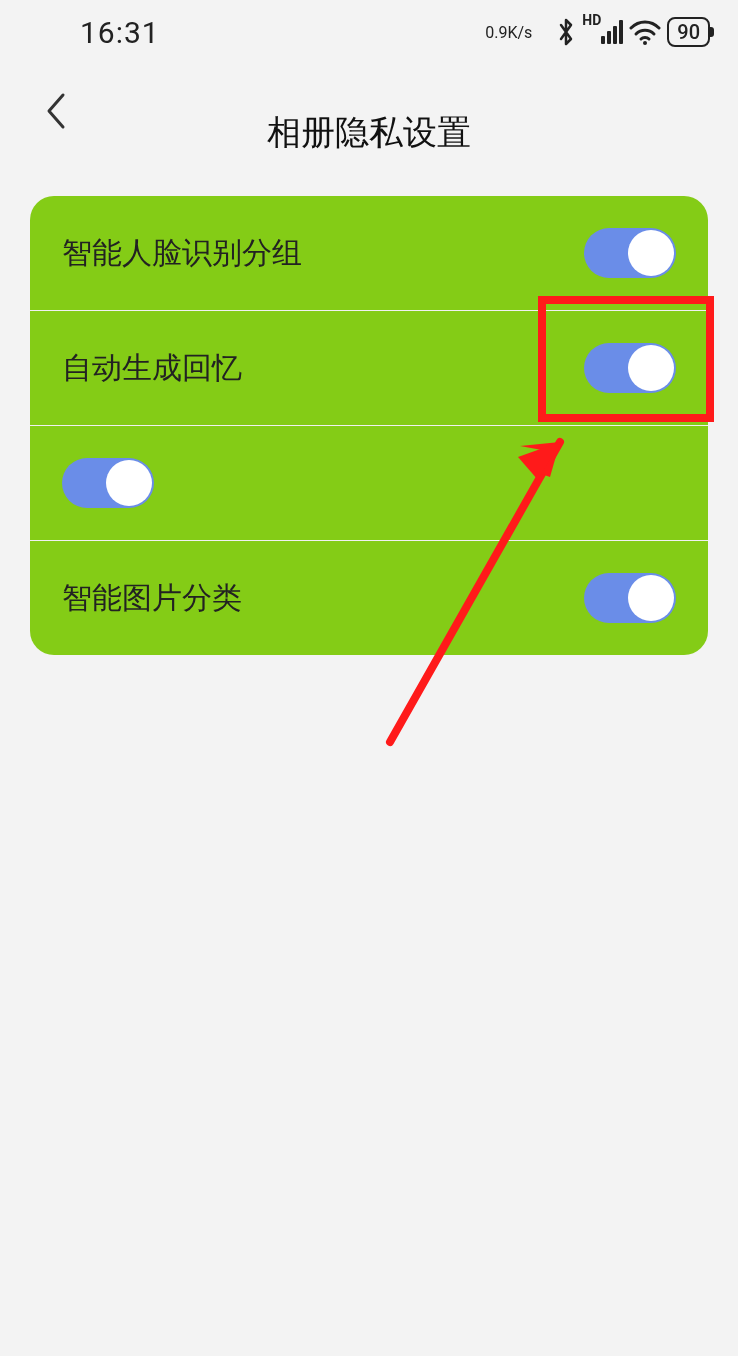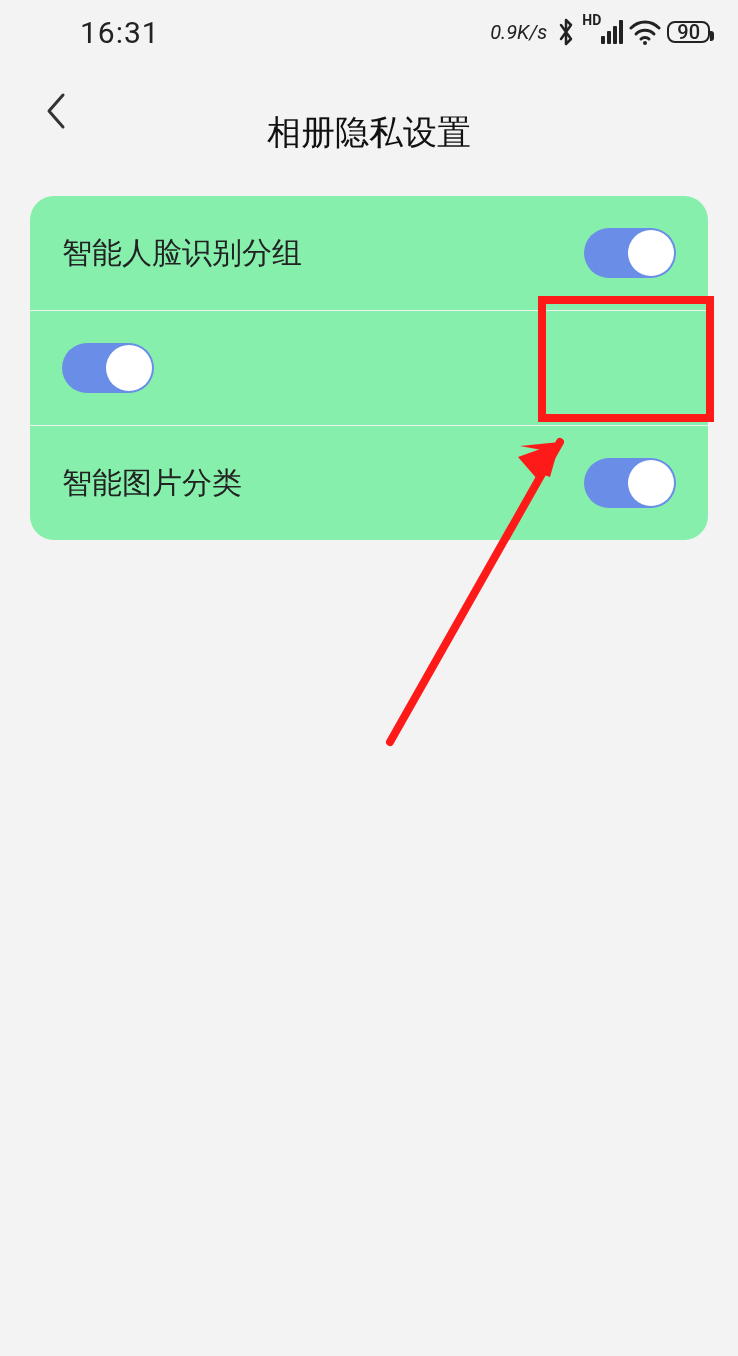--- a/index.html
+++ b/index.html
@@ -30,23 +30,22 @@
       margin-left: 52px;
     }
     .status-right {
       display: flex;
       align-items: center;
       gap: 6px;
       font-size: 26px;
       color: #222;
     }
     .speed-text {
-      font-size: 20px;
-      margin-right: 3px;
-      font-style: italic;
+      font-size: 16px;
+      margin-right: 18px;
     }
     .bt-icon svg, .signal-icon svg, .wifi-icon svg, .battery-icon svg {
       display: block;
     }
     .hd-badge {
       font-size: 14px;
       font-weight: bold;
       line-height: 1;
       position: relative;
       top: -7px;
@@ -66,21 +65,21 @@
     .signal-bars .b1 { height: 8px; }
     .signal-bars .b2 { height: 13px; }
     .signal-bars .b3 { height: 18px; }
     .signal-bars .b4 { height: 24px; }
     .battery-wrap {
       display: flex;
       align-items: center;
       border: 2.5px solid #222;
       border-radius: 8px;
       padding: 2px 8px;
-      height: 22px;
+      height: 30px;
       position: relative;
     }
     .battery-wrap::after{
       content:"";
       position:absolute;
       right:-6px;
       top:8px;
       width:4px;
       height:10px;
       background:#222;
@@ -109,21 +108,21 @@
       align-items: center;
       justify-content: center;
     }
     .page-title {
       font-size: 34px;
       color: #111;
       font-weight: 500;
     }
     .card {
       margin: 40px 30px 0 30px;
-      background: #86efac;
+      background: #84cc16;
       border-radius: 24px;
       overflow: hidden;
     }
     .row {
       display: flex;
       align-items: center;
       justify-content: space-between;
       padding: 32px 32px;
       border-bottom: 1px solid #f0f0f0;
     }
@@ -211,20 +210,26 @@
 </div>
 
 <div class="card">
   <div class="row">
     <div class="row-label">智能人脸识别分组</div>
     <div class="toggle">
         <div class="knob"></div>
       </div>
   </div>
   <div class="row">
+    <div class="row-label">自动生成回忆</div>
+    <div class="toggle">
+        <div class="knob"></div>
+      </div>
+  </div>
+  <div class="row">
     <div class="toggle">
         <div class="knob"></div>
       </div>
   </div>
   <div class="row">
     <div class="row-label">智能图片分类</div>
     <div class="toggle">
         <div class="knob"></div>
       </div>
   </div>

